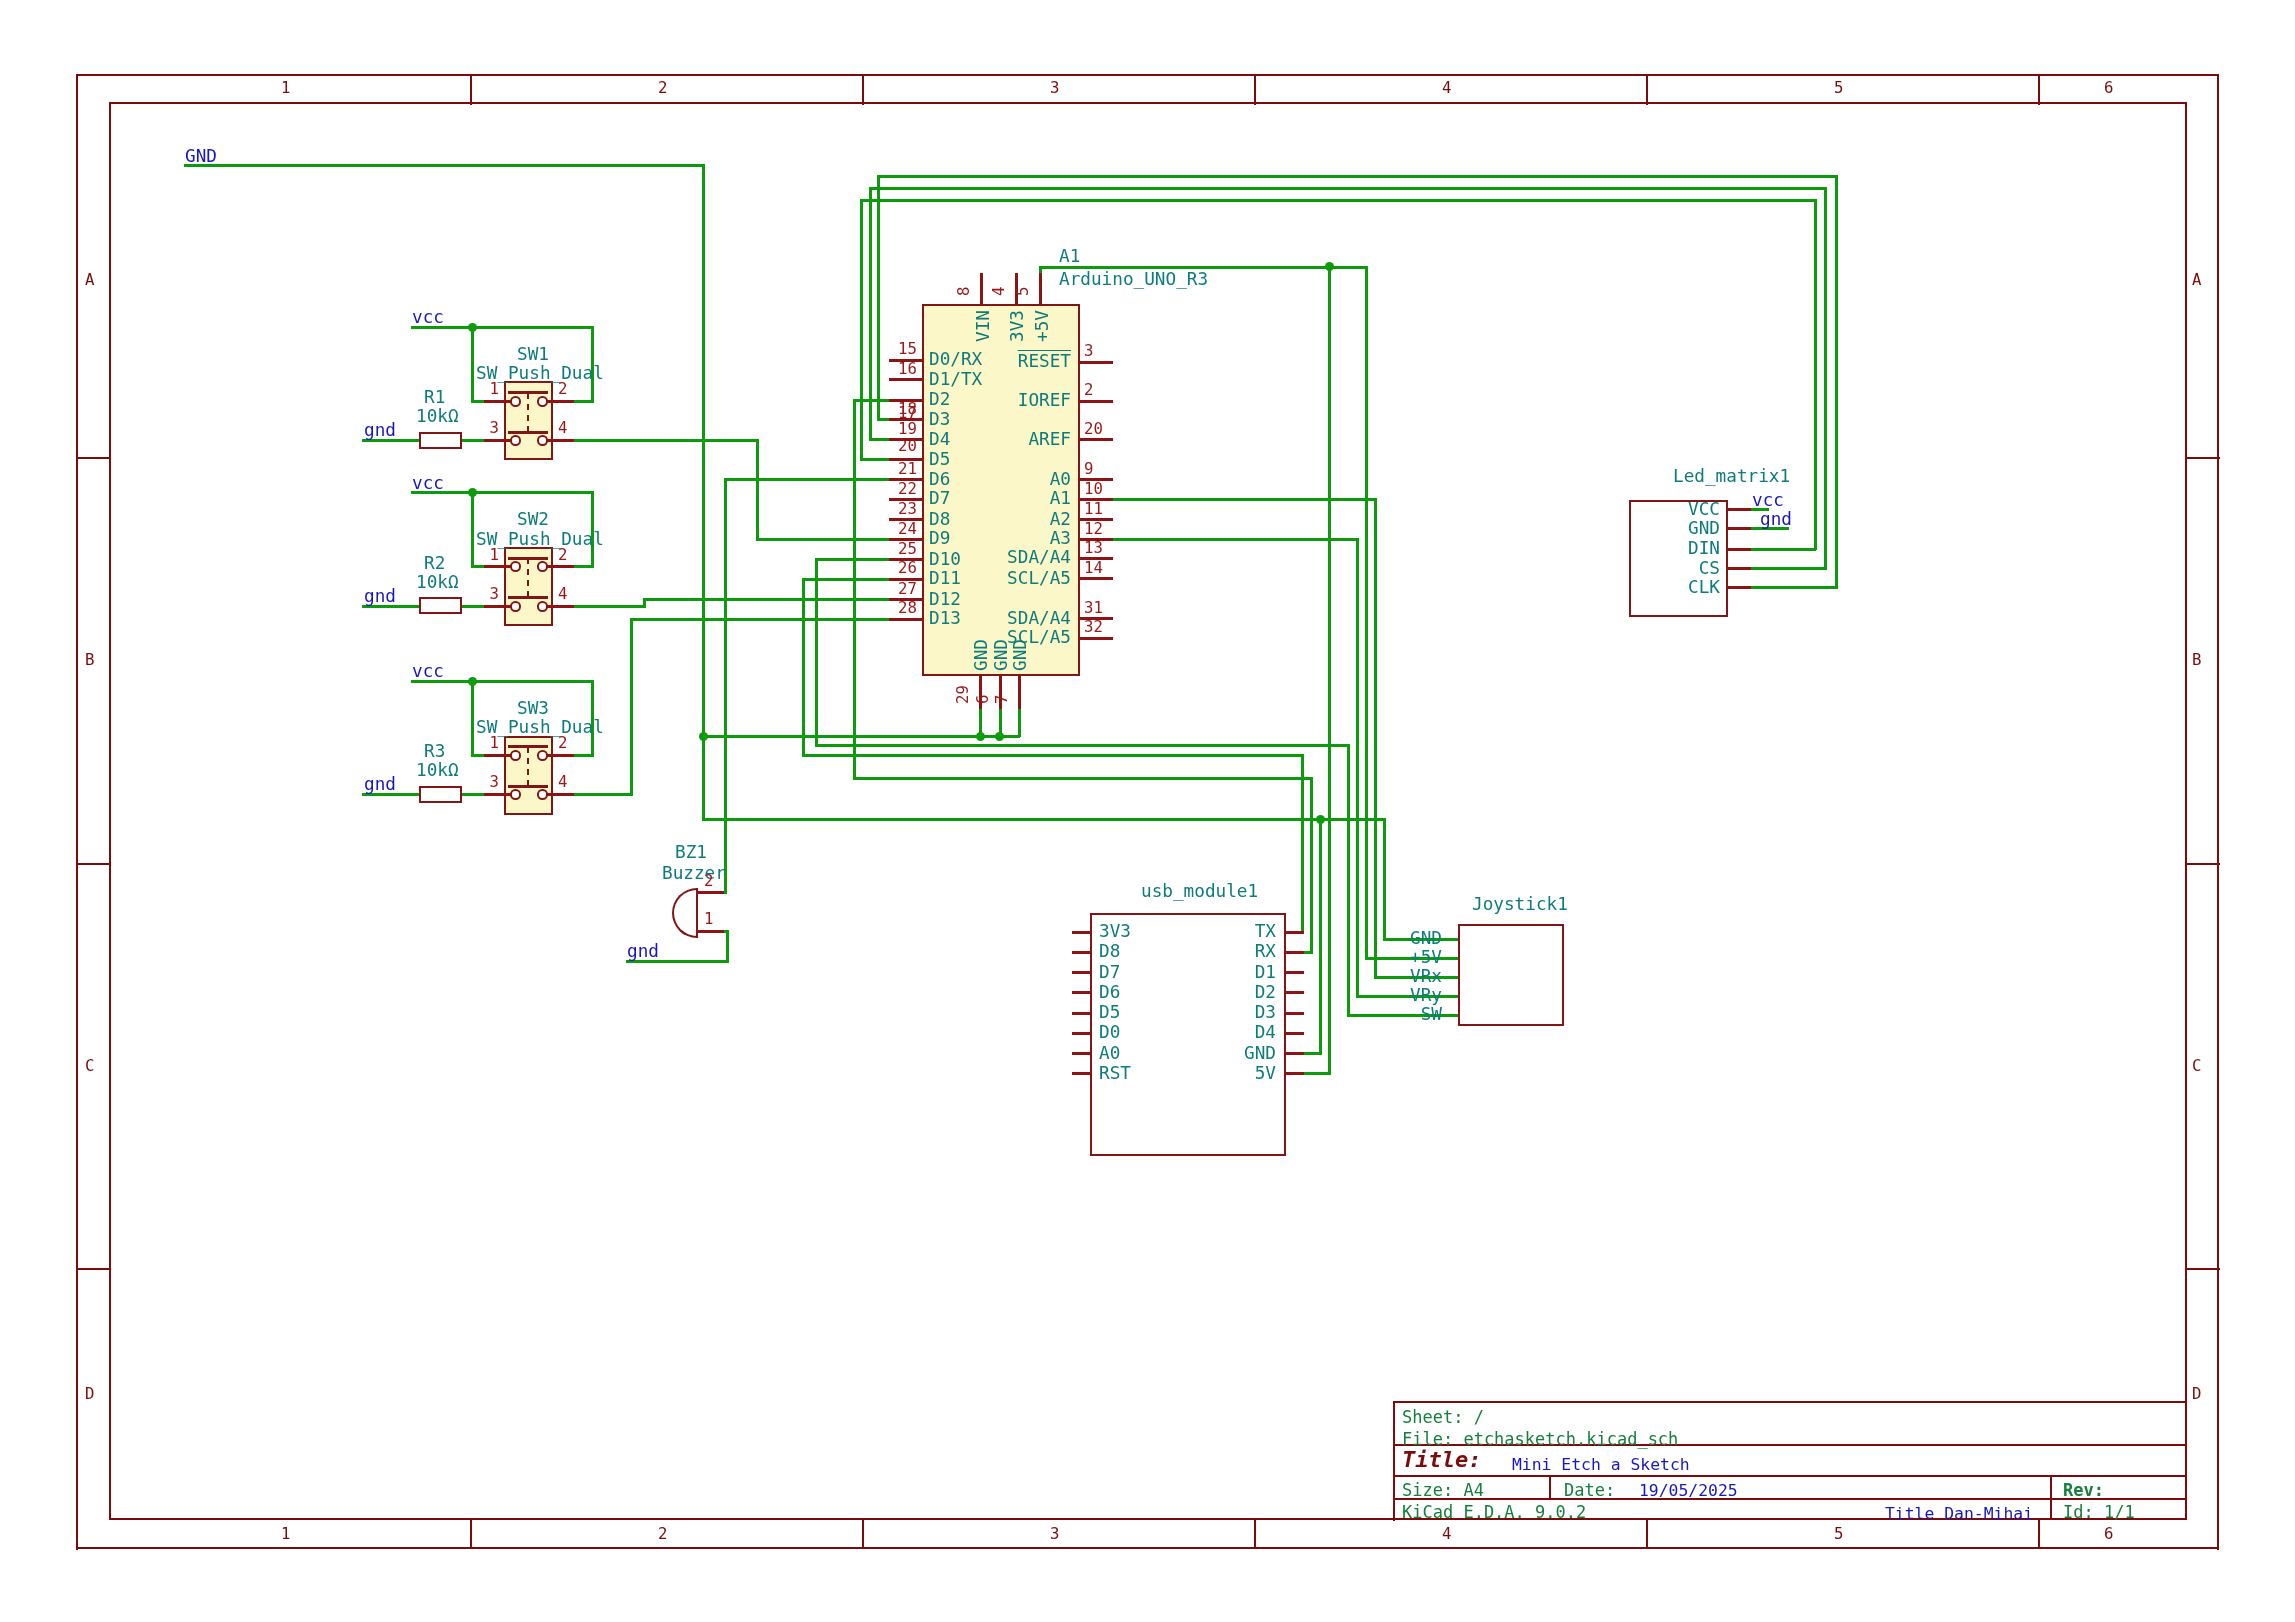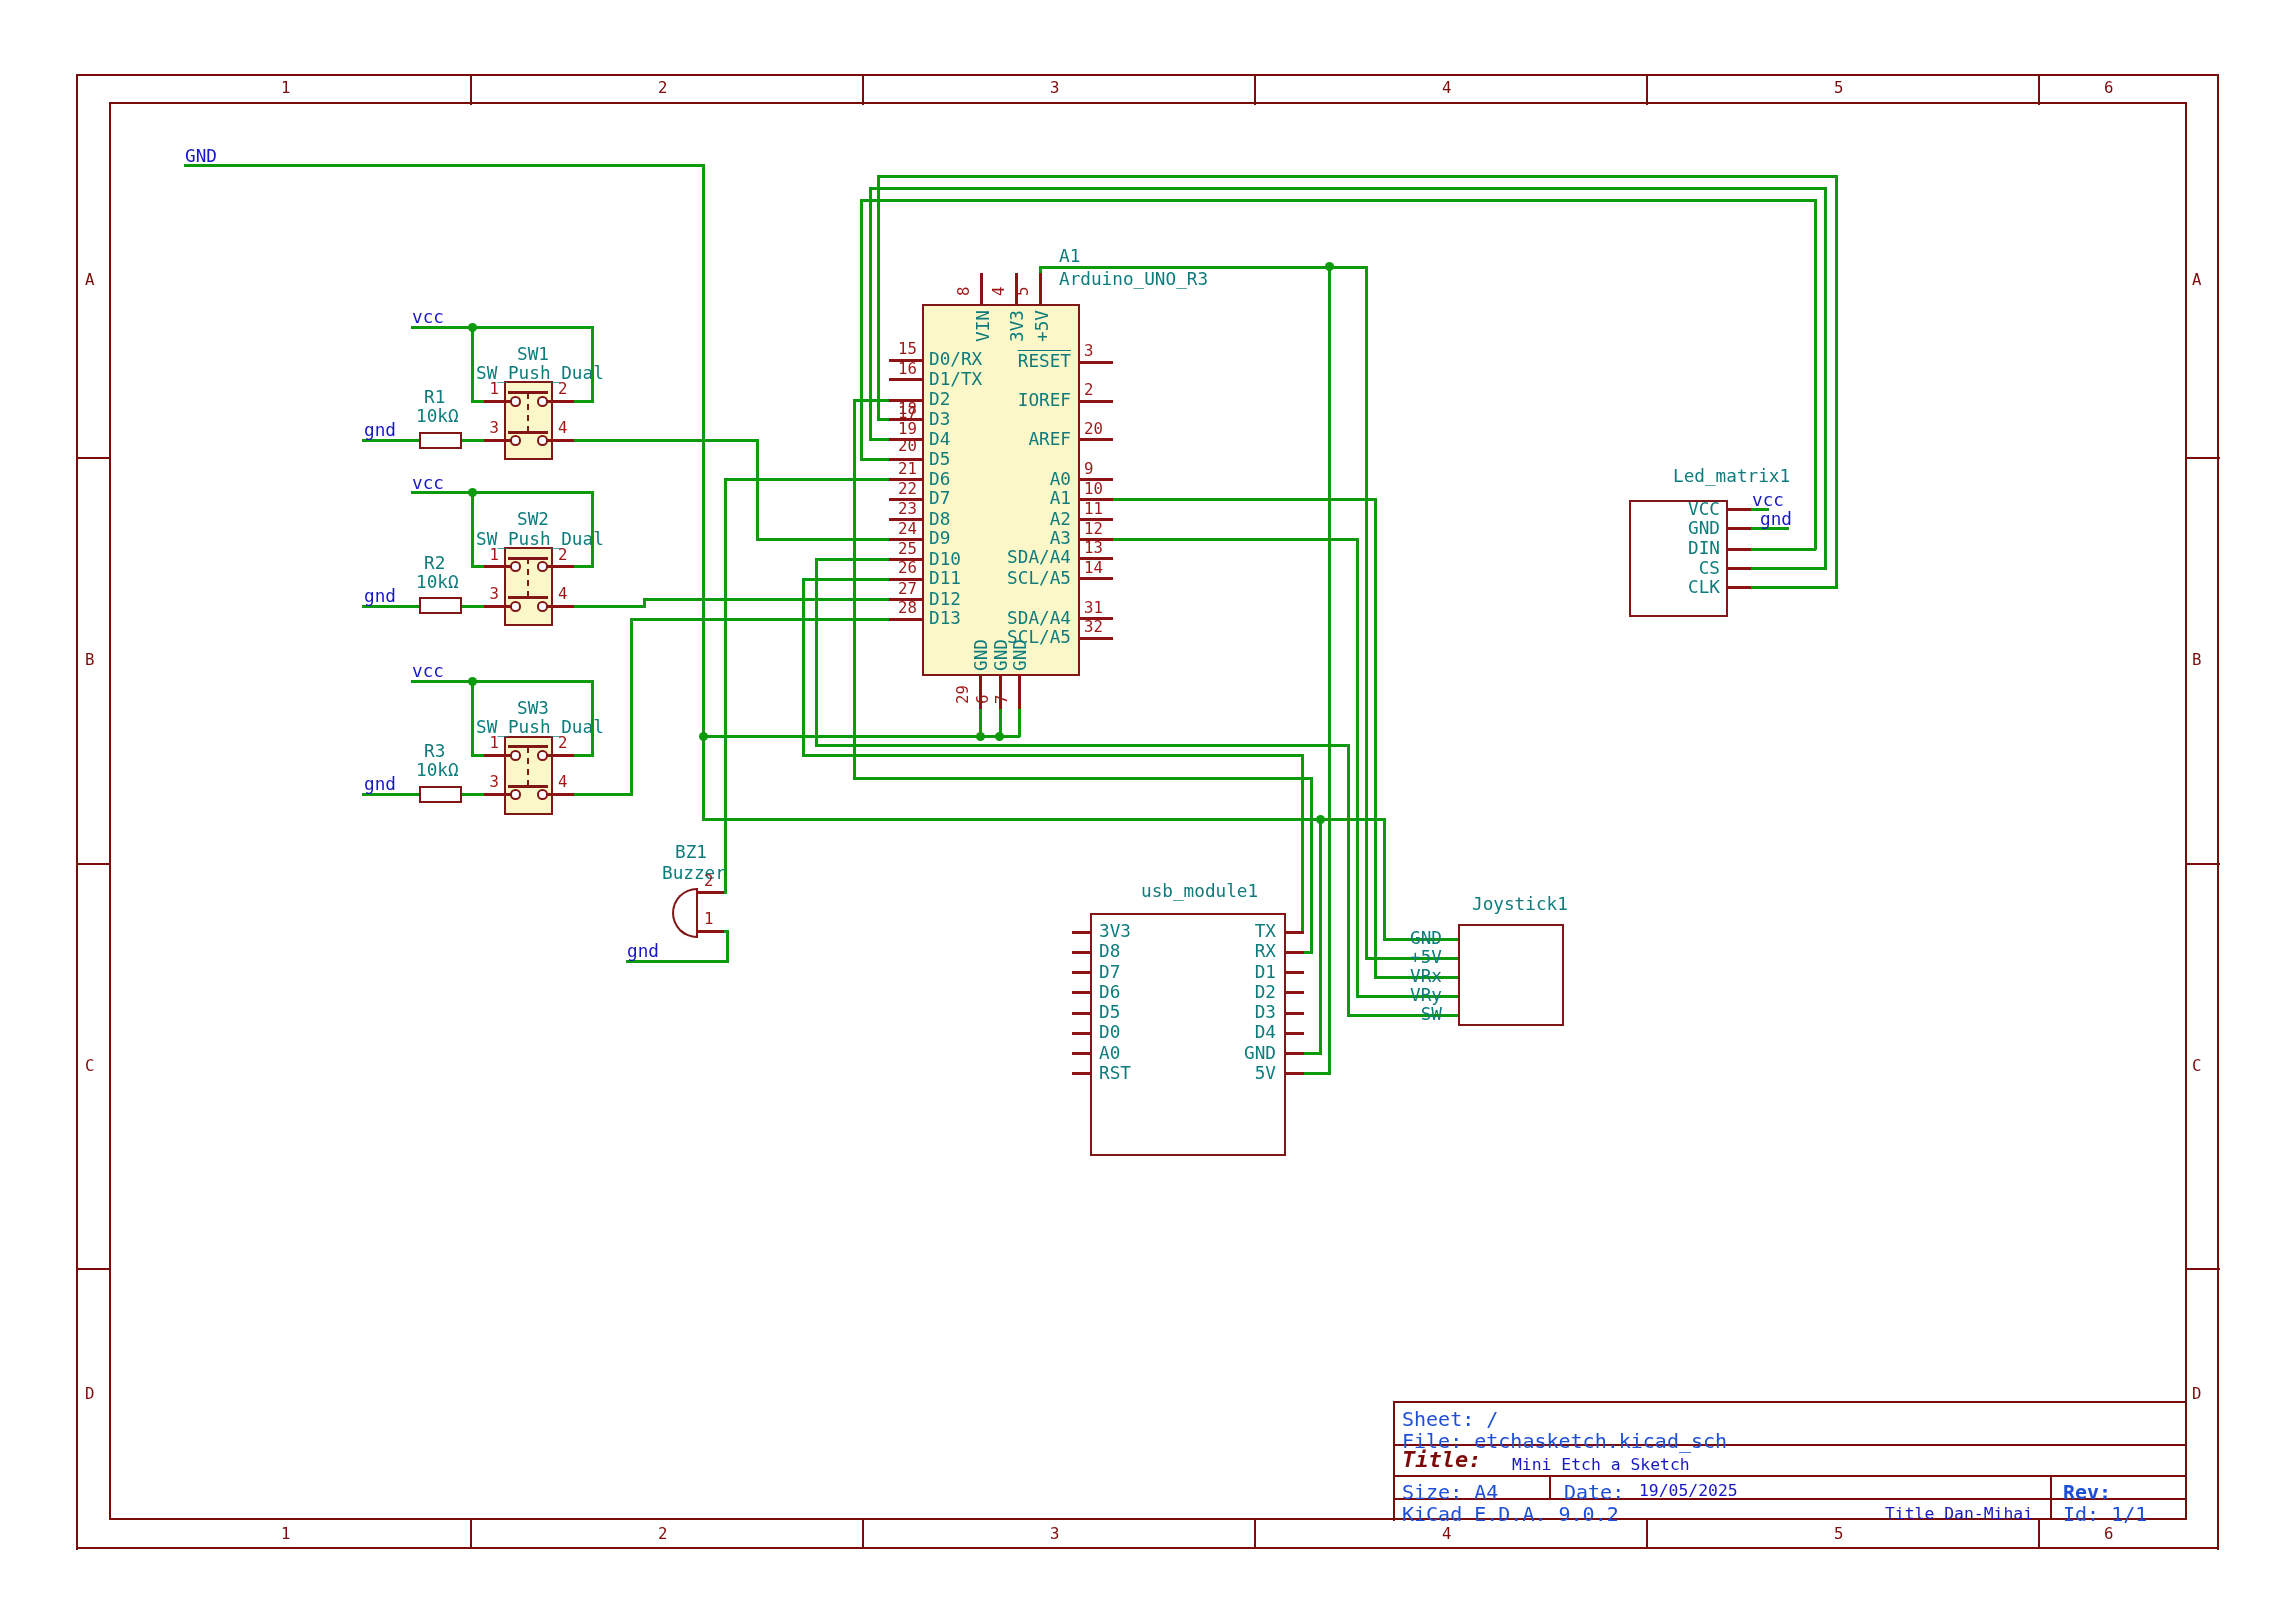--- a/index.html
+++ b/index.html
@@ -17,21 +17,21 @@
   .ref{color:#0e7c7c;font-size:17.7px;}
   .num{color:#9d1717;font-size:15.7px;}
   .net{color:#1717c3;font-size:17.7px;}
   .ov{text-decoration:overline;}
   .vtext{transform:rotate(-90deg);transform-origin:0 0;}
   .circle{position:absolute;width:10.5px;height:10.5px;border:2px solid #811616;border-radius:50%;background:#fff;box-sizing:border-box;}
   .bar{position:absolute;background:#811616;}
   .dash{position:absolute;border-left:2px dashed #811616;}
   .bline{position:absolute;background:#7c0b0b;}
   .btxt{position:absolute;color:#7c0b0b;font-size:15.7px;white-space:nowrap;}
-  .tb-red{position:absolute;color:#1d4ed8;font-size:20px;white-space:nowrap;}
+  .tb-red{position:absolute;color:#15803d;font-size:17px;white-space:nowrap;}
   .tb-blue{position:absolute;color:#1717c3;font-size:16.4px;white-space:nowrap;}
   .tb-title{position:absolute;color:#7c0b0b;font-size:22px;font-weight:bold;font-style:italic;white-space:nowrap;}
   .bz{position:absolute;width:26px;height:50px;border:2.6px solid #811616;border-radius:26px 0 0 26px;box-sizing:border-box;background:#fff;}
 </style>
 </head>
 <body>
 
 <div id="sheet">
     <div class="bline" style="left: 76px; top: 74px; width: 2143px; height: 2px;"></div>
     <div class="bline" style="left: 76px; top: 1547px; width: 2143px; height: 2px;"></div>

